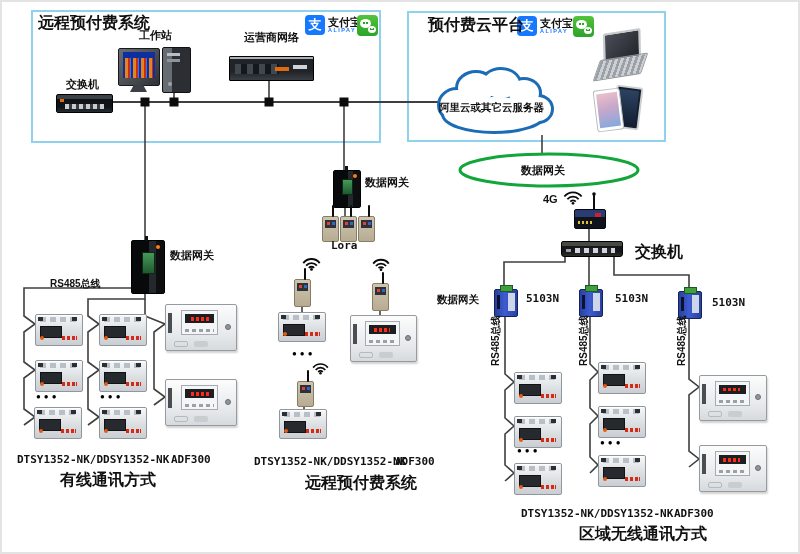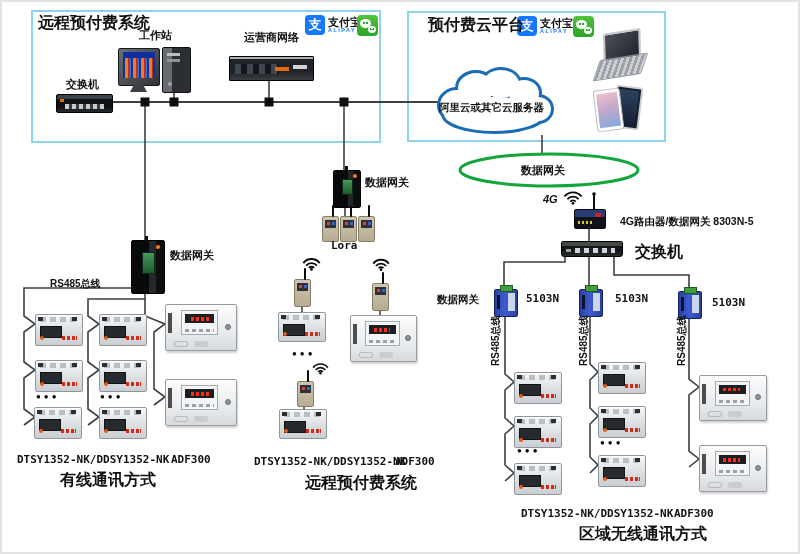--- a/index.html
+++ b/index.html
@@ -191,31 +191,30 @@
   <div class="dev laptop" style="left:594px;top:28px;width:50px;height:50px;">
     <div class="scrn"></div>
     <div class="kbd"></div>
   </div>
   <div class="dev" style="left:592px;top:84px;width:50px;height:46px;">
     <div class="ph-back"></div>
     <div class="ph-front"></div>
   </div>
 
   <div class="lbl" style="left:519px;top:161px;">数据网关</div>
-  <div class="lbl" style="left:541px;top:191px;font-style:italic;">4G</div>
+  <div class="lbl" style="left:541px;top:191px;">4G</div>
   <svg class="wifi" style="left:561px;top:187px;" width="20" height="16" viewBox="0 0 22 17">
     <g stroke="#0a0a0a" stroke-width="2" fill="none">
         <path d="M1.5,8 A 12 12 0 0 1 20.5,8"></path>
         <path d="M4.8,11 A 8 8 0 0 1 17.2,11"></path>
         <path d="M8,13.6 A 4 4 0 0 1 14,13.6"></path>
       </g>
     <circle cx="11" cy="15.4" r="1.5" fill="#0a0a0a"></circle>
   </svg>
   <div class="dev router" style="left:572px;top:207px;width:30px;height:18px;"></div>
-  <div class="lbl s105" style="left:618px;top:213px;">4G路由器/数据网关 8303N-5</div>
   <div class="dev sw2" style="left:559px;top:239px;width:60px;height:14px;"></div>
   <div class="lbl s12" style="left:633px;top:240px;">交换机</div>
 
   <div class="dev gw" style="left:129px;top:238px;width:32px;height:52px;">
     <div class="scr"></div>
       <div class="led"></div>
   </div>
   <div class="lbl" style="left:168px;top:246px;">数据网关</div>
   <div class="lbl s10" style="left:48px;top:275px;">RS485总线</div>
 

